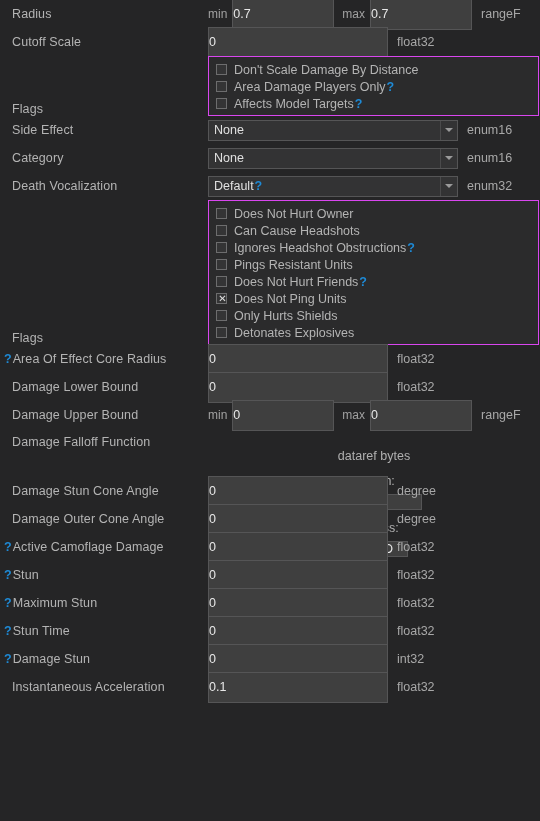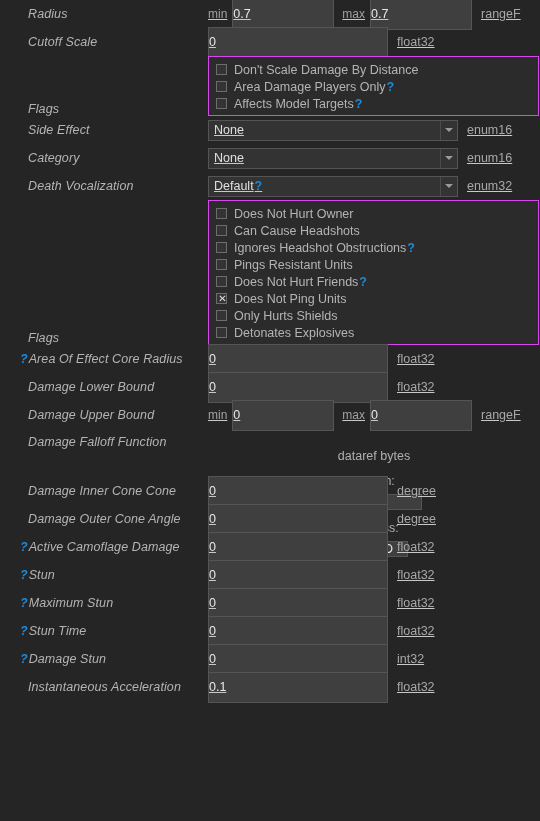--- a/index.html
+++ b/index.html
@@ -29,24 +29,23 @@
   }
   .row.single { height: 28px; align-items: center; }
 
   
   .label-cell {
     width: 208px;
     flex: 0 0 208px;
     display: flex;
     align-items: center;
     height: 28px;
-    padding-left: 20px;
+    padding-left: 4px;
     white-space: nowrap;
     overflow: hidden;
-    font-style: italic;
   }
   .label-cell.align-top { align-items: flex-start; padding-top: 6px; height: auto; }
   .lbl {
     font-size: 12.5px;
     color: #b4b4b4;
     letter-spacing: 0.1px;
   }
   .qmark {
     color: #1e8ad6;
     font-size: 12.5px;
@@ -85,21 +84,20 @@
     color: #a8a8a8;
     margin-left: 9px;
     white-space: nowrap;
   }
 
   
   .value-cell {
     display: flex;
     align-items: center;
     height: 28px;
-    text-decoration: underline;
   }
 
   
   .combo {
     width: 250px;
     height: 21px;
     background: #333334;
     border: 1px solid #555556;
     display: flex;
     align-items: center;
@@ -374,21 +372,21 @@
         <span class="meta-lbl">Length:</span>
         <div class="gap-6"></div>
         <div class="field len">44</div>
         <div class="gap-10"></div>
         <span class="meta-lbl">Address:</span>
         <div class="gap-6"></div>
         <div class="field addr">0x1C92D</div>
       </div>
       <div class="row single">
         <div class="label-cell">
-          <span class="lbl lbl-indent">Damage Inner Cone Cone</span>
+          <span class="lbl lbl-indent">Damage Stun Cone Angle</span>
         </div>
         <div class="value-cell">
           <div class="field wide">0</div>
           <span class="type-lbl">degree</span>
         </div>
       </div>
       <div class="row single">
         <div class="label-cell">
           <span class="lbl lbl-indent">Damage Outer Cone Angle</span>
         </div>

